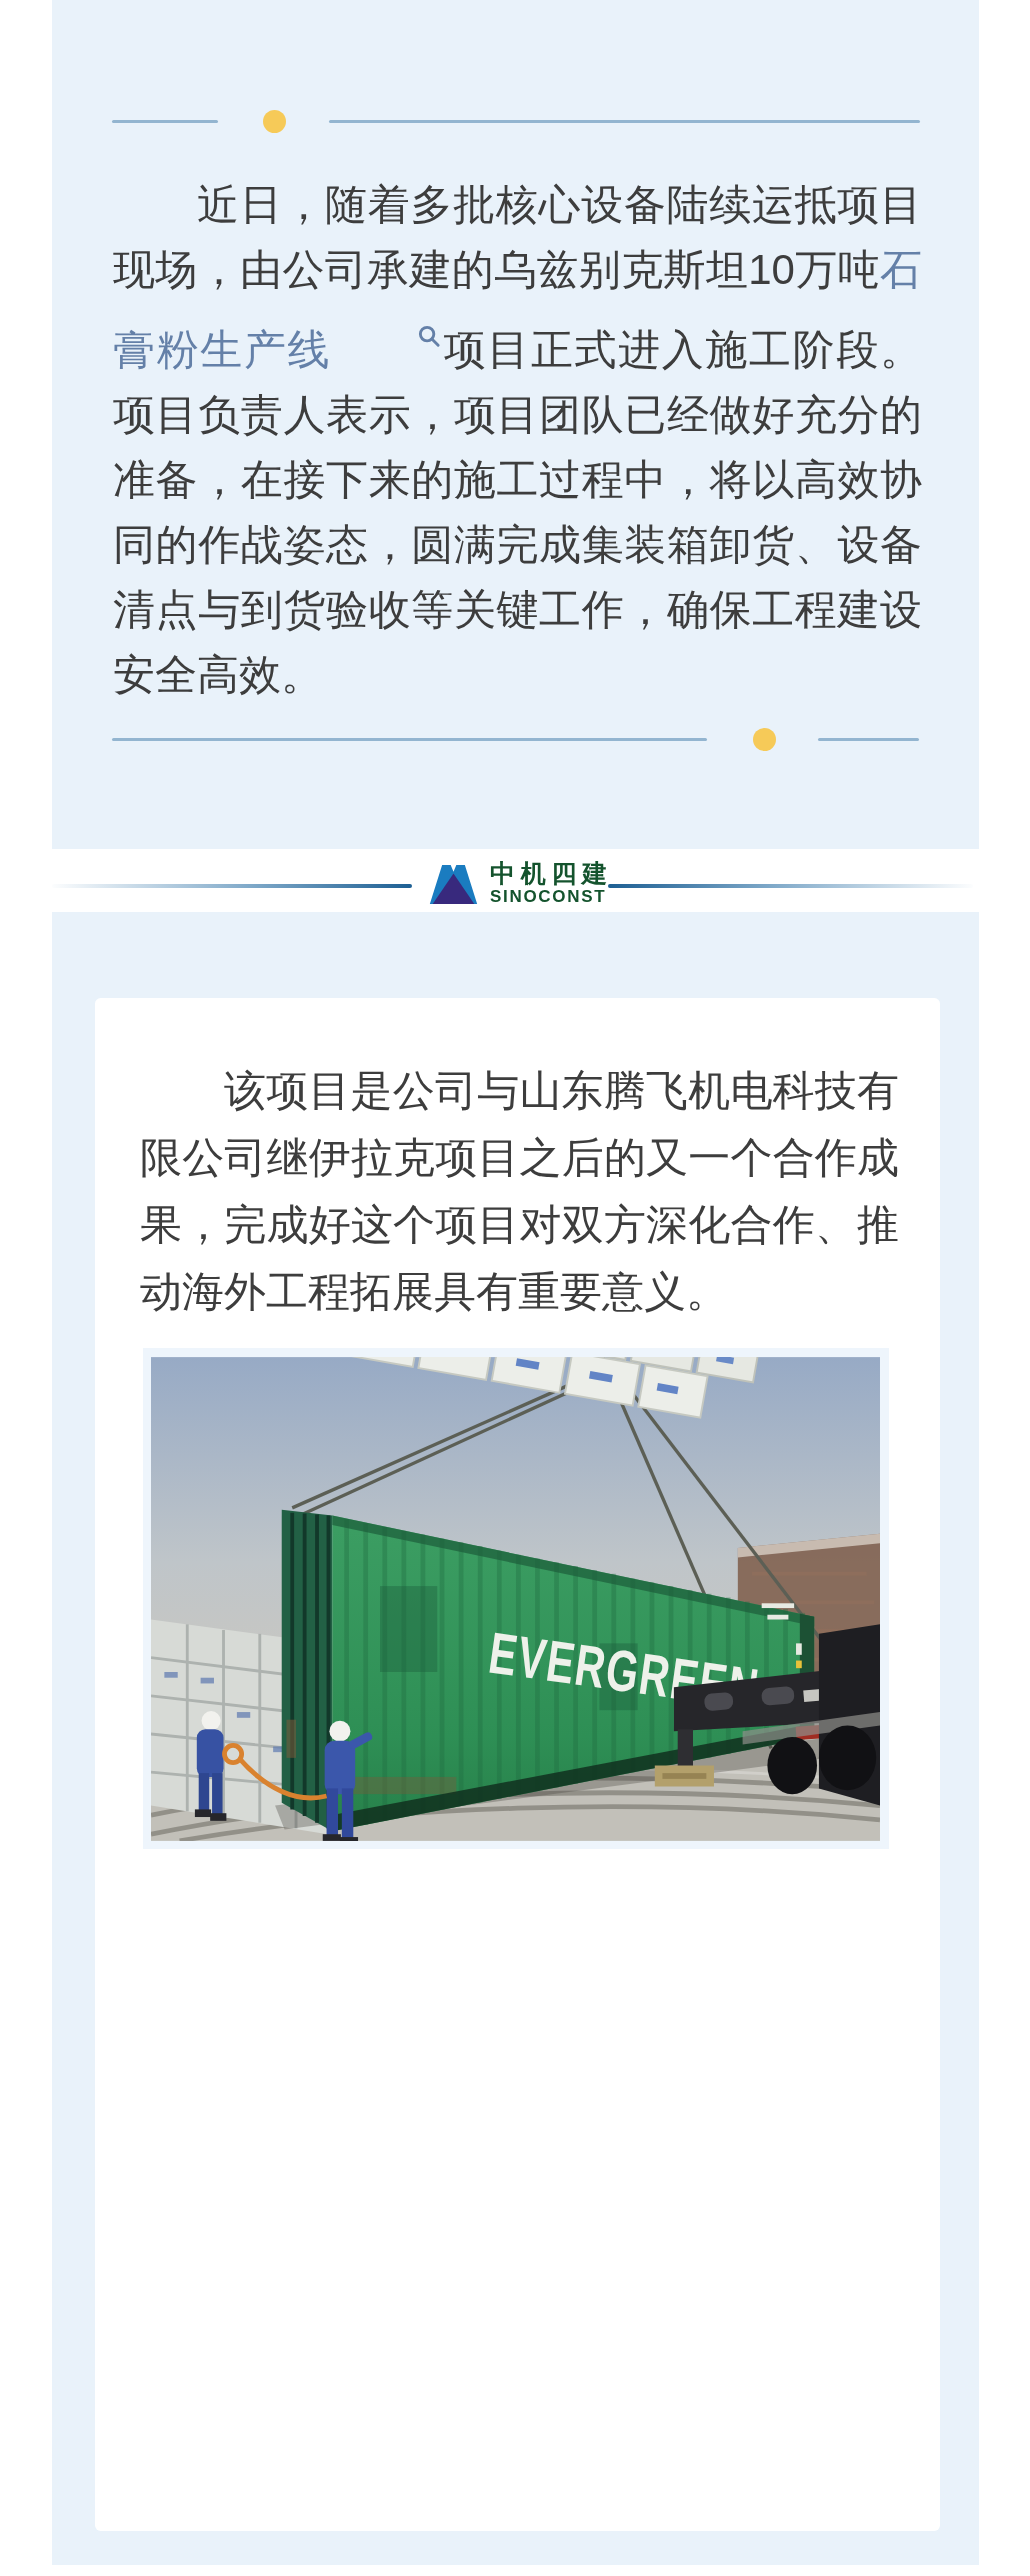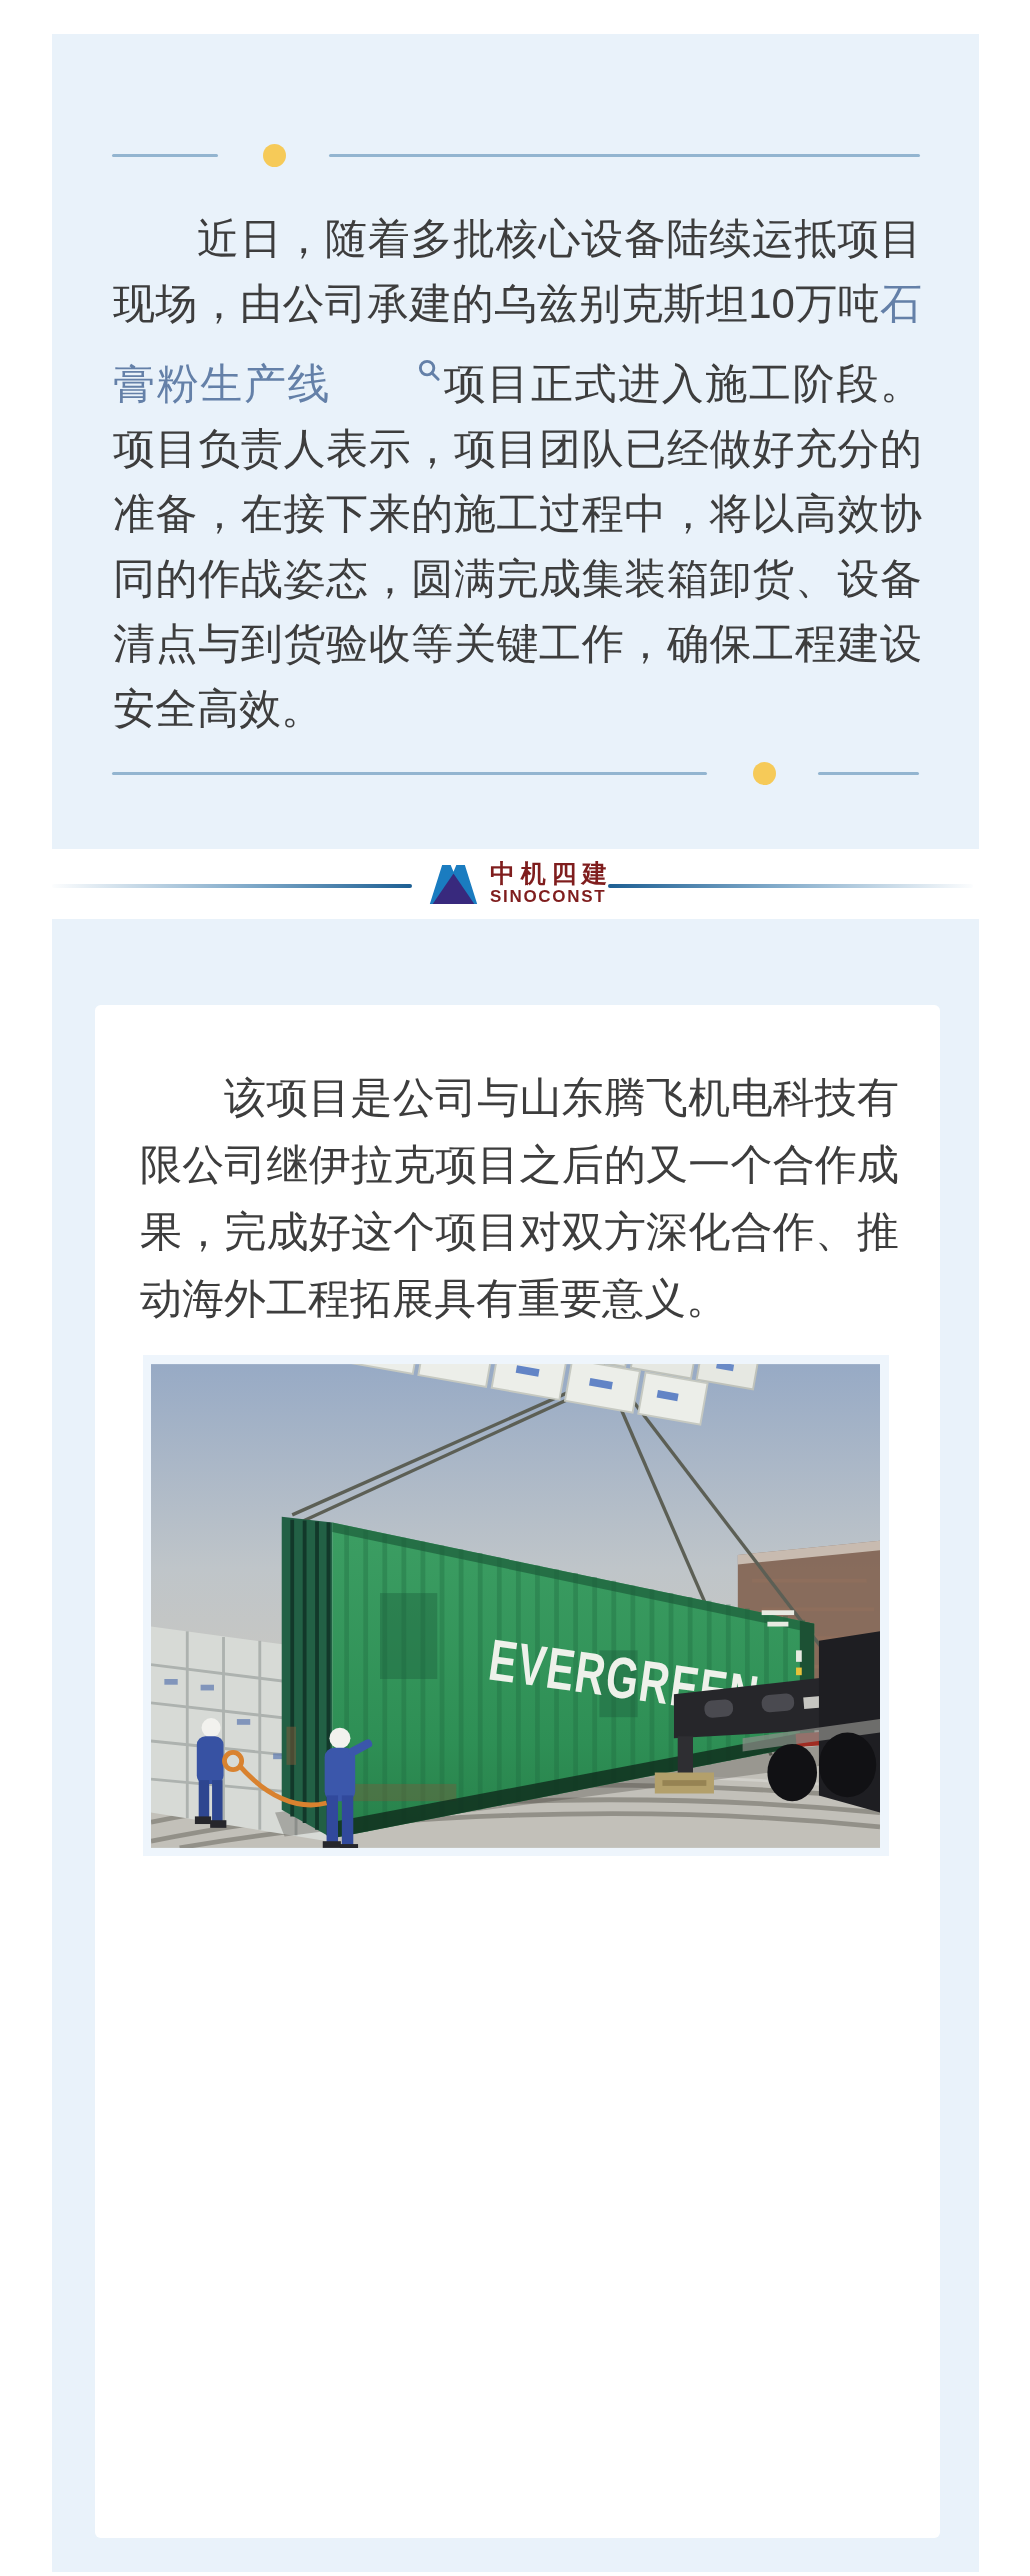--- a/index.html
+++ b/index.html
@@ -1,19 +1,19 @@
 <!DOCTYPE html>
 <html><head>
 <meta charset="utf-8">
 <style>
   html,body{margin:0;padding:0;}
   body{width:1030px;height:2576px;background:#ffffff;font-family:"Liberation Sans",sans-serif;overflow:hidden;position:relative;}
-  .panel{position:absolute;left:52px;width:927px;background:#e9f2fa;margin-top:34px;}
+  .panel{position:absolute;left:52px;width:927px;background:#e9f2fa;}
   #section1{top:0;height:849px;}
-  #section2{top:885px;height:1653px;}
+  #section2{top:912px;height:1653px;}
   
   .divider{position:absolute;display:flex;align-items:center;height:23px;}
   .divider .dline{height:3.8px;background:#93b5d0;border-radius:1.9px;}
   .divider .dot{width:23px;height:23px;border-radius:50%;background:#f6ca58;}
   #divider-top{top:110px;left:60px;}
   #divider-top .l1{width:106px;margin-right:45px;}
   #divider-top .l2{width:591px;margin-left:43px;}
   #divider-bottom{top:728px;left:60px;}
   #divider-bottom .l1{width:595px;margin-right:46px;}
   #divider-bottom .l2{width:101px;margin-left:42px;}
@@ -22,21 +22,21 @@
   #para1{position:absolute;left:61px;top:172px;width:809px;line-height:65px;}
   .cardtext{line-height:67px;width:759px;}
   a.inline-link{color:#6480a8;text-decoration:none;}
   .mag{display:inline-block;vertical-align:15.3px;margin-left:1.9px;}
   
   #logo-band{position:absolute;top:849px;left:0;width:1030px;height:74px;background:#ffffff;}
   #logo-band .gline{position:absolute;top:35px;height:3.8px;border-radius:1.9px;}
   #logo-band .gl-left{left:52px;width:360px;background:linear-gradient(90deg,rgba(197,217,234,0.05),#7fa9c9 55%,#1d5f93);}
   #logo-band .gl-right{left:608px;width:365px;background:linear-gradient(90deg,#1d5f93,#7fa9c9 45%,rgba(197,217,234,0.05));}
   #logo-icon{position:absolute;left:427px;top:13.4px;}
-  #logo-text{position:absolute;left:490px;top:9.5px;color:#7f1d1d;}
+  #logo-text{position:absolute;left:490px;top:9.5px;color:#14532d;}
   #logo-zh{font-size:25px;font-weight:bold;letter-spacing:5.7px;line-height:29px;white-space:nowrap;}
   #logo-en{font-size:17px;font-weight:bold;letter-spacing:1.7px;line-height:17px;white-space:nowrap;}
   
   #card{position:absolute;left:43px;top:86px;width:845px;height:1533px;background:#ffffff;border-radius:5.7px;box-sizing:border-box;padding:59px 41px 0 45px;}
   #para-a{margin-bottom:23px;}
   #para-b{margin-bottom:12.4px;}
   #para-c{margin-top:23px;}
   
   #photo-frame{width:729px;height:484px;background:#eef5fc;padding:8.6px;margin-left:2.9px;}
   #photo-frame svg{display:block;}

